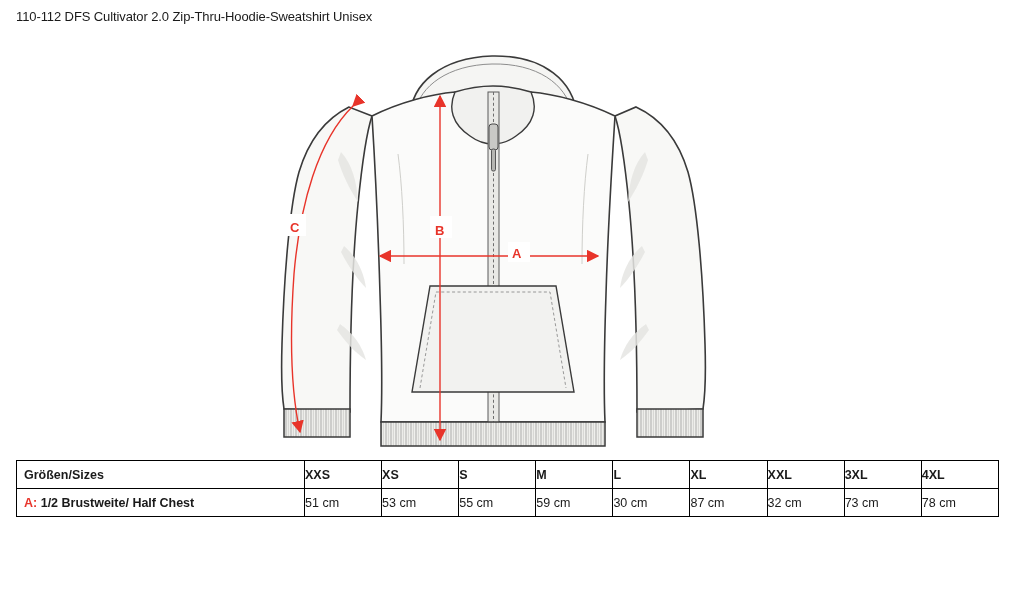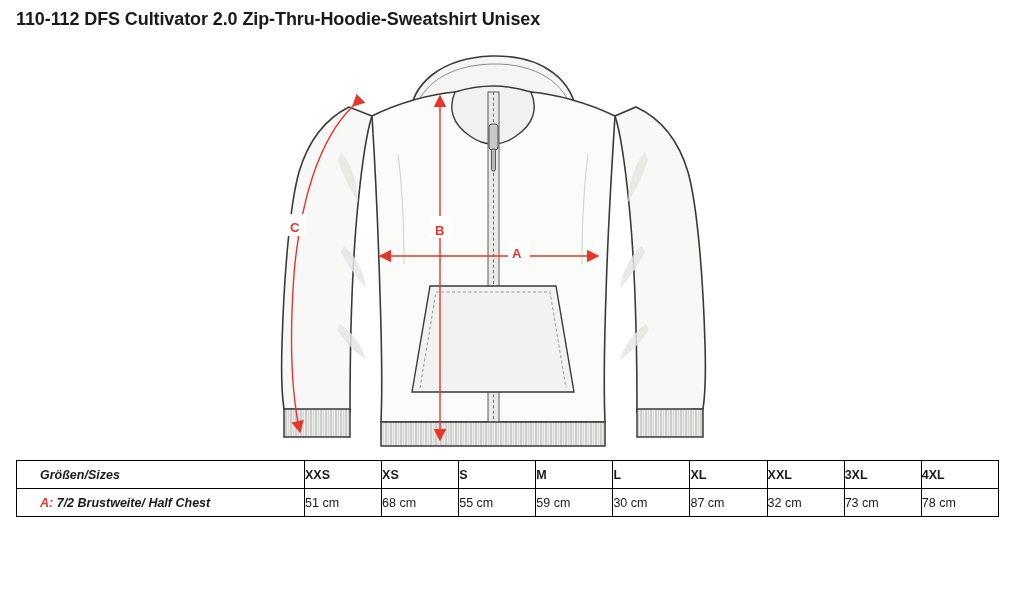--- a/index.html
+++ b/index.html
@@ -12,22 +12,22 @@
     height: 608px;
     font-family: "Liberation Sans", sans-serif;
     color: #1a1a1a;
     position: relative;
     overflow: hidden;
   }
   #title {
     position: absolute;
     left: 16px;
     top: 9px;
-    font-size: 18px;
-    font-weight: bold;
+    font-size: 13px;
+    font-weight: normal;
     letter-spacing: -0.1px;
     white-space: nowrap;
   }
   #figure {
     position: absolute;
     left: 0;
     top: 24px;
     width: 1015px;
     height: 425px;
   }
@@ -46,22 +46,21 @@
     border: 1px solid #000000;
     height: 27px;
     font-size: 12.5px;
     font-weight: bold;
     text-align: left;
     padding: 0;
     background: #ffffff;
   }
   #size-table th.rowhead, #size-table td.rowhead {
     text-align: left;
-    padding-left: 23px;
-    font-style: italic;
+    padding-left: 7px;
   }
   #size-table td.val {
     font-weight: normal;
   }
   #size-table col.lbl { width: 288px; }
   #size-table col.sz { width: 77.1px; }
   .key-a { color: #e8342a; }
   .key-b { color: #e8342a; }
   .key-c { color: #e8342a; }
 </style>
@@ -172,23 +171,23 @@
       <th>M</th>
       <th>L</th>
       <th>XL</th>
       <th>XXL</th>
       <th>3XL</th>
       <th>4XL</th>
     </tr>
   </thead>
   <tbody>
     <tr>
-      <td class="rowhead"><span class="key-a">A:</span><span> 7/2 Brustweite/ Half Chest</span></td>
+      <td class="rowhead"><span class="key-a">A:</span><span> 1/2 Brustweite/ Half Chest</span></td>
       <td class="val">51 cm</td>
-      <td class="val">68 cm</td>
+      <td class="val">53 cm</td>
       <td class="val">55 cm</td>
       <td class="val">59 cm</td>
       <td class="val">30 cm</td>
       <td class="val">87 cm</td>
       <td class="val">32 cm</td>
       <td class="val">73 cm</td>
       <td class="val">78 cm</td>
     </tr>
   </tbody>
 </table>

